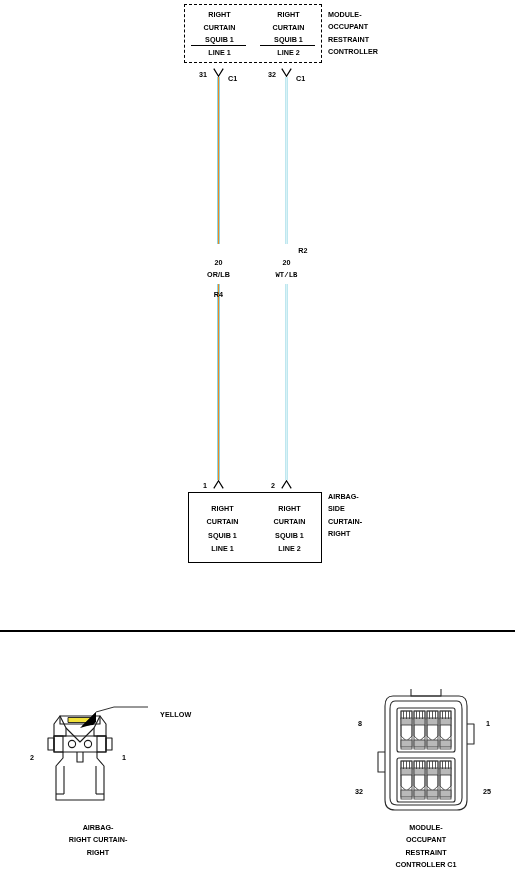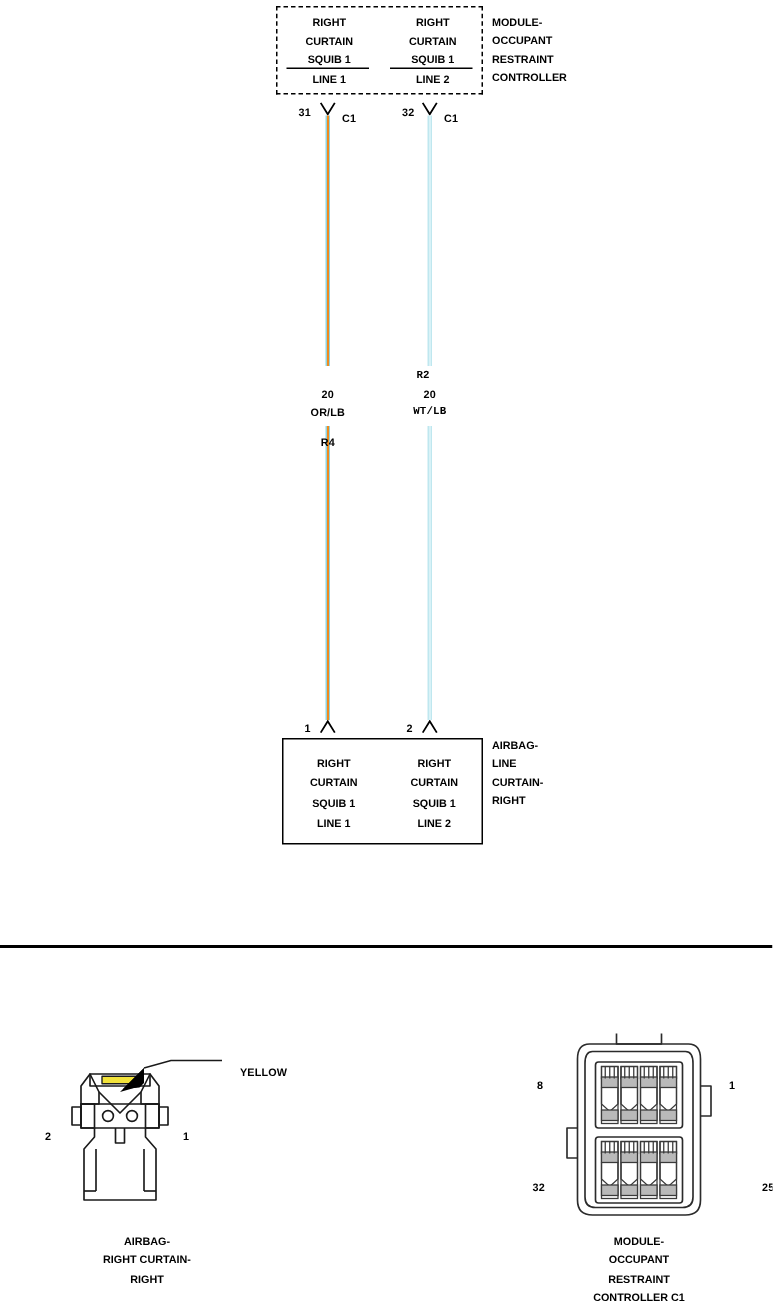--- a/index.html
+++ b/index.html
@@ -186,21 +186,21 @@
   <div class="wire wire-or" style="left:217px; top:77px; height:167px;"></div>
   <div class="wire wire-or" style="left:217px; top:284px; height:196px;"></div>
 
   <div class="wire wire-wt" style="left:285px; top:77px; height:167px;"></div>
   <div class="wire wire-wt" style="left:285px; top:284px; height:196px;"></div>
 
   <div class="txt center" style="left:218.5px; top:246px;margin-top:44px;">R4</div>
   <div class="txt center" style="left:218.5px; top:258px;">20</div>
   <div class="txt center" style="left:218.5px; top:270px;">OR/LB</div>
 
-  <div class="txt center" style="left:282px; top:246px;font-family:Liberation Mono, monospace;">R2</div>
+  <div class="txt center" style="left:303px; top:246px;">R2</div>
   <div class="txt center" style="left:286.5px; top:258px;">20</div>
   <div class="txt center" style="left:286.5px; top:270px;font-family:Liberation Mono, monospace;">WT/LB</div>
 
   <div class="txt" style="left:203px; top:481px;">1</div>
   <div class="caretglyph" style="left:213px; top:480px;">
     <svg width="11" height="9" viewBox="0 0 11 9">
         <path d="M0.8 8.4 L5.5 0.8 L10.2 8.4" fill="none" stroke="#000" stroke-width="1.2"></path>
       </svg>
   </div>
 
@@ -221,21 +221,21 @@
     <div class="cellcol col-b">
       <div class="ln">RIGHT</div>
       <div class="ln">CURTAIN</div>
       <div class="ln">SQUIB 1</div>
       <div class="ln">LINE 2</div>
     </div>
   </div>
 
   <div class="blk" style="left:328px; top:491px;">
     <div class="ln">AIRBAG-</div>
-    <div class="ln">LINE</div>
+    <div class="ln">SIDE</div>
     <div class="ln">CURTAIN-</div>
     <div class="ln">RIGHT</div>
   </div>
 
   <div id="section-divider"></div>
 
   <div class="illus" style="left:44px; top:702px;">
     <svg width="110" height="110" viewBox="0 0 110 110">
       <g fill="none" stroke="#1a1a1a" stroke-width="1.1" stroke-linejoin="round">
 
@@ -367,21 +367,21 @@
           <rect x="69" y="102" width="11" height="7" fill="#b9b9b9"></rect>
           <path d="M71.5 73 L71.5 81 M74.5 73 L74.5 81 M77.5 73 L77.5 81"></path>
         </g>
       </g>
     </svg>
   </div>
 
   <div class="txt" style="left:358px; top:719px;">8</div>
   <div class="txt" style="left:486px; top:719px;">1</div>
   <div class="txt" style="left:355px; top:787px;">32</div>
-  <div class="txt" style="left:508px; top:787px;">25</div>
+  <div class="txt" style="left:483px; top:787px;">25</div>
 
   <div class="blk center" style="left:366px; top:822px; width:120px;">
     <div class="ln">MODULE-</div>
     <div class="ln">OCCUPANT</div>
     <div class="ln">RESTRAINT</div>
     <div class="ln">CONTROLLER C1</div>
   </div>
 
 </div>
 

